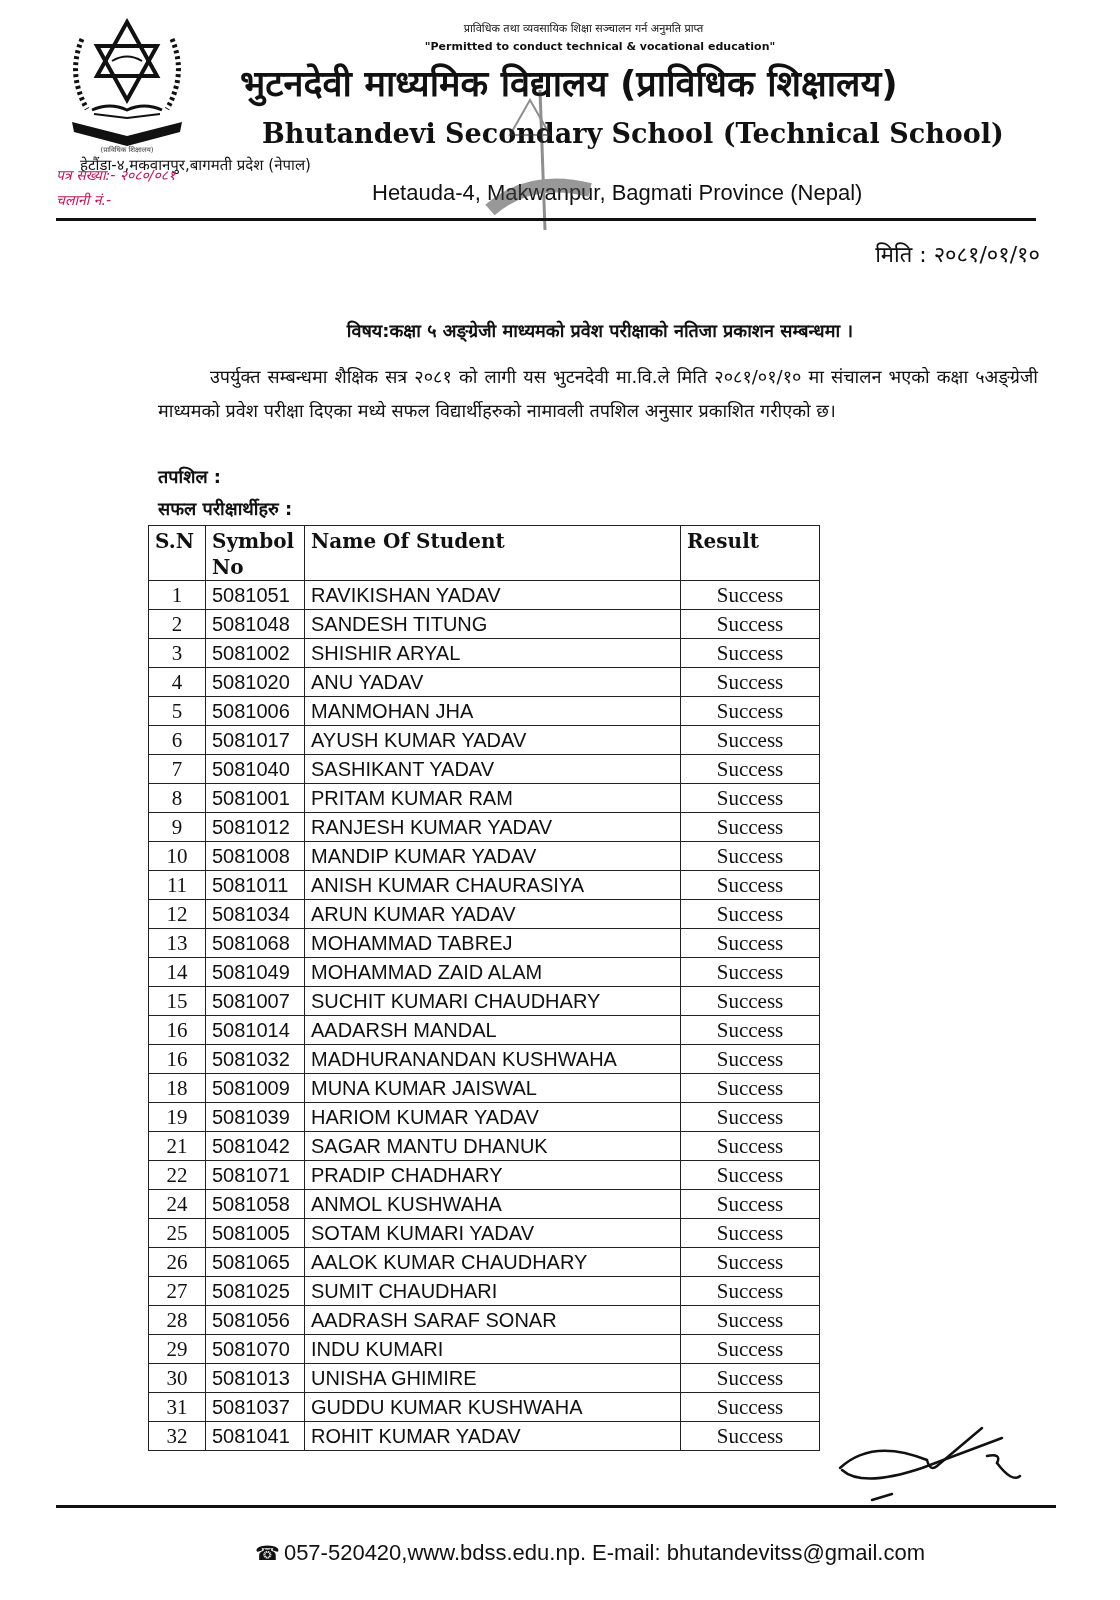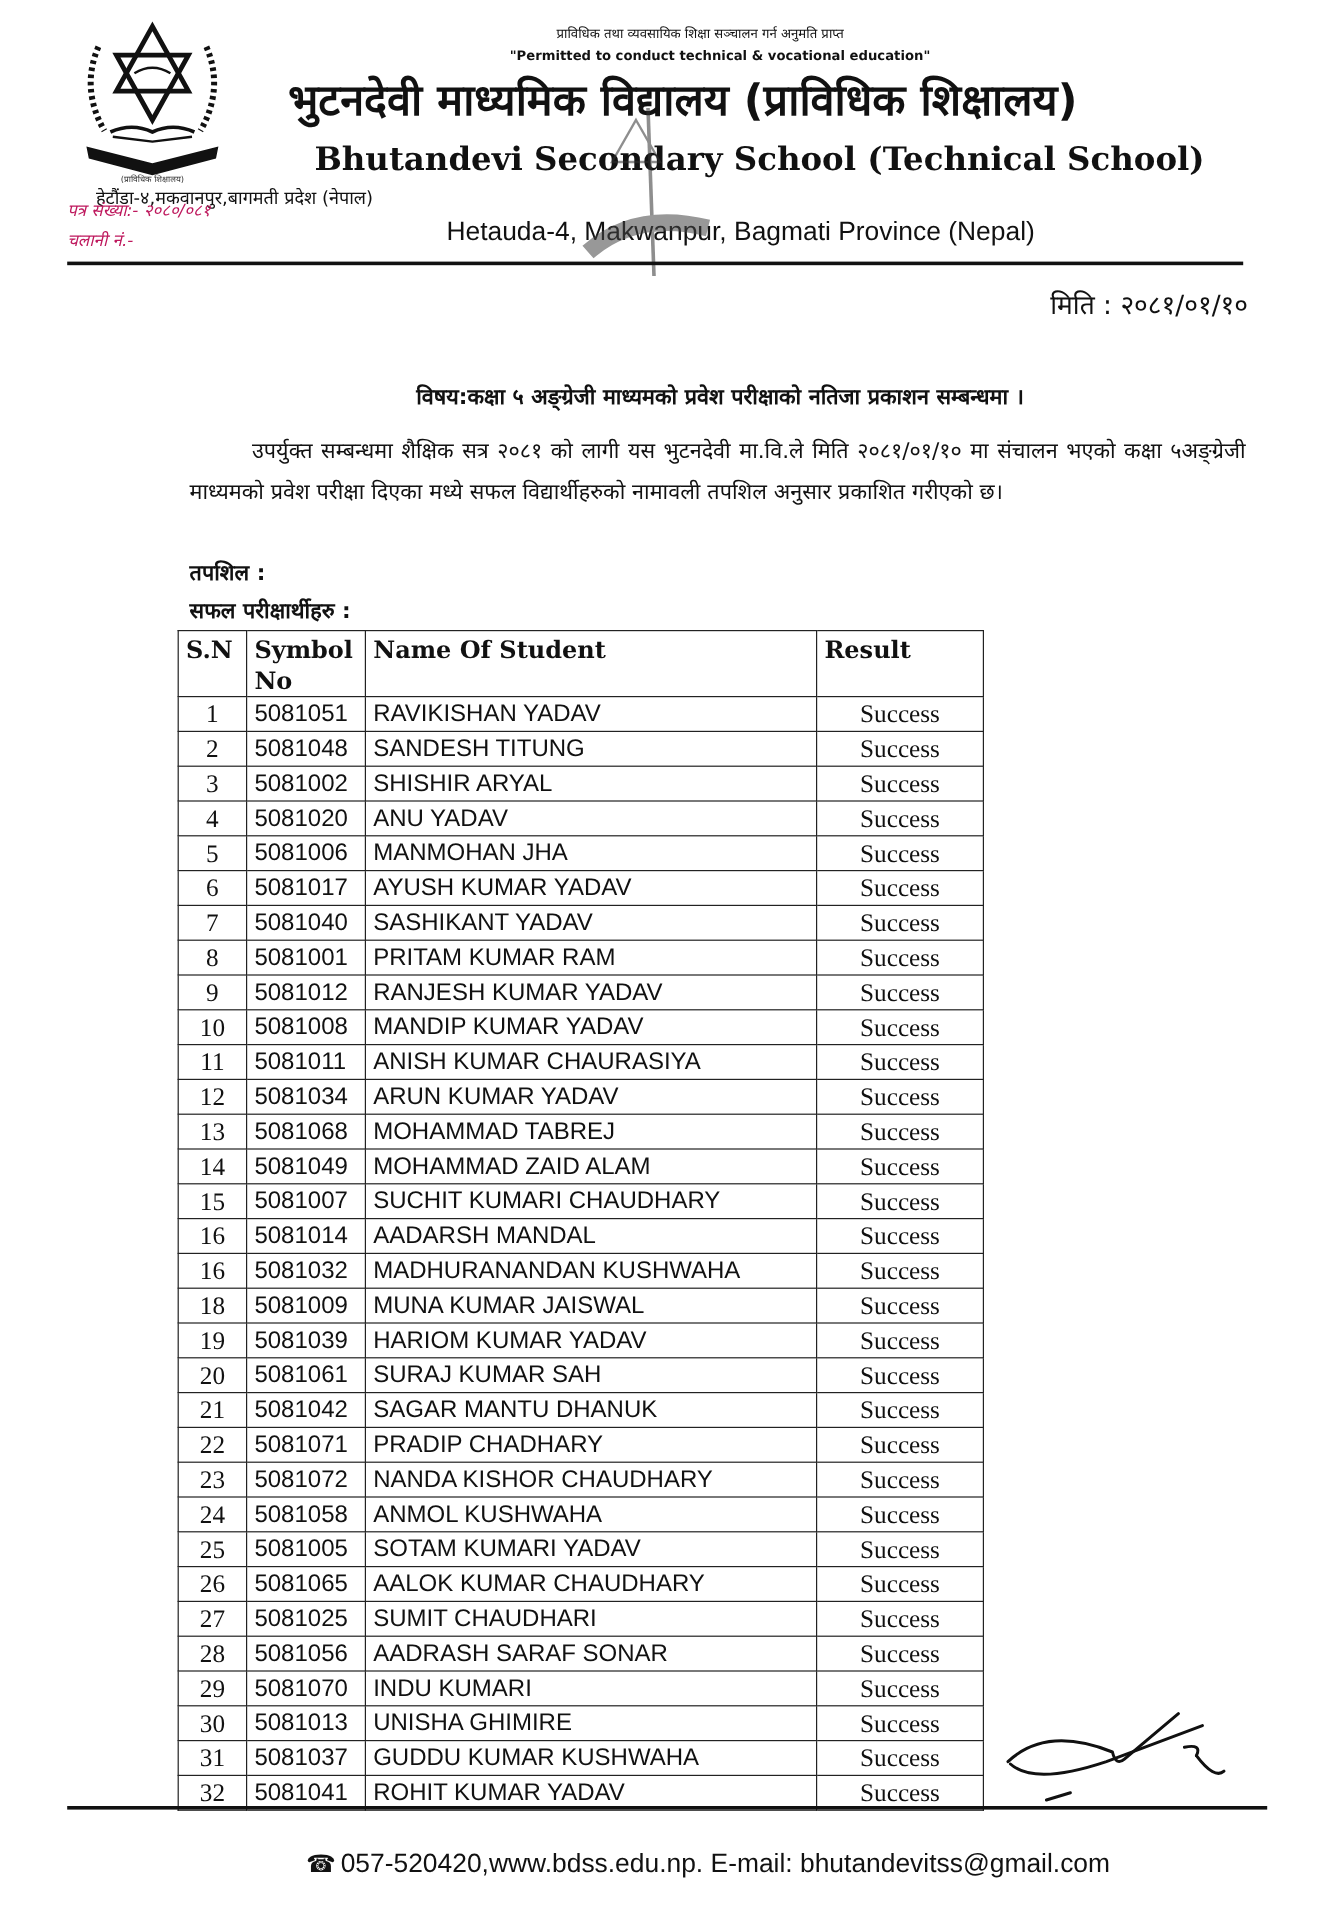--- a/index.html
+++ b/index.html
@@ -201,41 +201,29 @@
         <td class="name">MUNA KUMAR JAISWAL</td>
         <td class="res">Success</td>
       </tr>
       <tr>
         <td class="sn">19</td>
         <td class="sym">5081039</td>
         <td class="name">HARIOM KUMAR YADAV</td>
         <td class="res">Success</td>
       </tr>
       <tr>
-        <td class="sn">20</td>
-        <td class="sym">5081061</td>
-        <td class="name">SURAJ KUMAR SAH</td>
-        <td class="res">Success</td>
-      </tr>
-      <tr>
         <td class="sn">21</td>
         <td class="sym">5081042</td>
         <td class="name">SAGAR MANTU DHANUK</td>
         <td class="res">Success</td>
       </tr>
       <tr>
         <td class="sn">22</td>
         <td class="sym">5081071</td>
         <td class="name">PRADIP CHADHARY</td>
-        <td class="res">Success</td>
-      </tr>
-      <tr>
-        <td class="sn">23</td>
-        <td class="sym">5081072</td>
-        <td class="name">NANDA KISHOR CHAUDHARY</td>
         <td class="res">Success</td>
       </tr>
       <tr>
         <td class="sn">24</td>
         <td class="sym">5081058</td>
         <td class="name">ANMOL KUSHWAHA</td>
         <td class="res">Success</td>
       </tr>
       <tr>
         <td class="sn">25</td>

